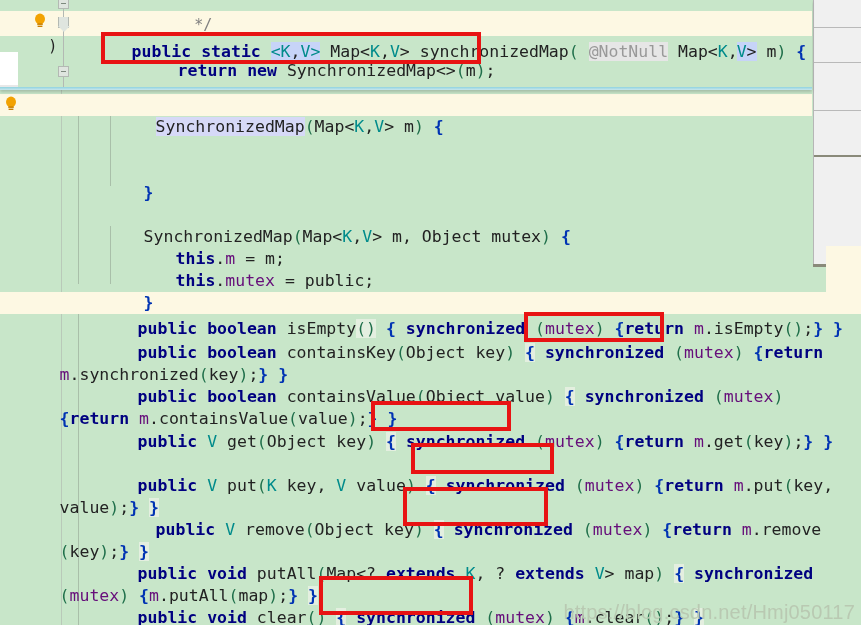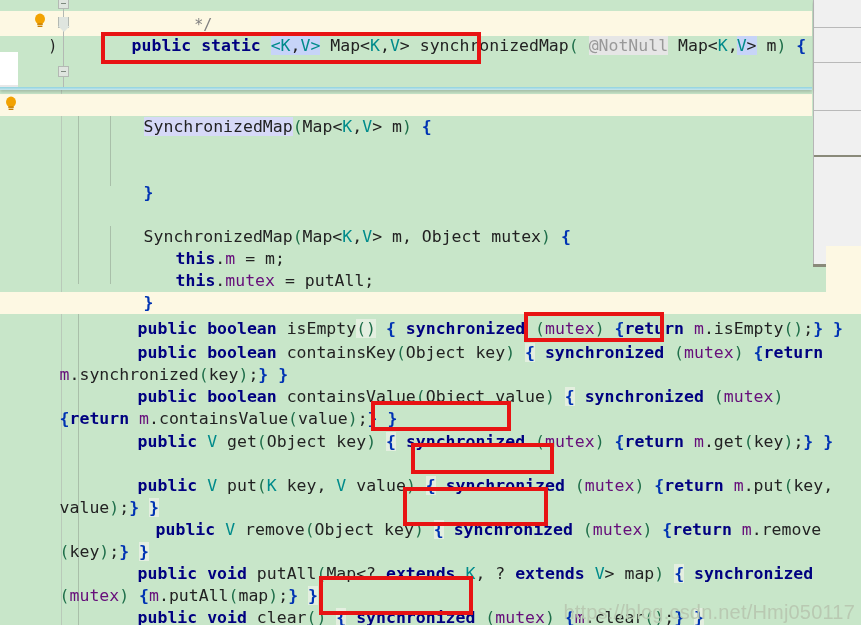--- a/index.html
+++ b/index.html
@@ -198,40 +198,40 @@
       <div class="rline" style="top:27px;"></div>
       <div class="rline" style="top:62px;"></div>
       <div class="rline" style="top:110px;"></div>
       <div class="rline" style="top:155px; background:#8a8a7a; height:2px;"></div>
     </div>
     <div class="right-pane-bottom-sep"></div>
 
     <div class="caret-row" style="left:0; top:94px; width:812px; height:22px;"></div>
     <div class="caret-row" style="left:0; top:292px; width:861px; height:22px;"></div>
 
-    <div class="line" style="top:94px; left:84px;">
+    <div class="line" style="top:94px; left:96px;">
       <span class="sel clsname">SynchronizedMap</span><span class="paren">(</span><span class="plain">Map</span><span class="plain">&lt;</span><span class="type">K</span><span class="plain">,</span><span class="type">V</span><span class="plain">&gt; m</span><span class="paren">)</span><span class="plain"> </span><span class="brace">{</span>
     </div>
 
 
 
     <div class="line" style="top:160px; left:84px;">
       <span class="brace">}</span>
     </div>
 
     <div class="line" style="top:204px; left:84px;">
       <span class="clsname">SynchronizedMap</span><span class="paren">(</span><span class="plain">Map&lt;</span><span class="type">K</span><span class="plain">,</span><span class="type">V</span><span class="plain">&gt; m, Object mutex</span><span class="paren">)</span><span class="plain"> </span><span class="brace">{</span>
     </div>
 
     <div class="line" style="top:226px; left:116px;">
       <span class="kw">this</span><span class="plain">.</span><span class="fieldn">m</span><span class="plain"> = m;</span>
     </div>
 
     <div class="line" style="top:248px; left:116px;">
-      <span class="kw">this</span><span class="plain">.</span><span class="fieldn">mutex</span><span class="plain"> = putAll;</span>
+      <span class="kw">this</span><span class="plain">.</span><span class="fieldn">mutex</span><span class="plain"> = public;</span>
     </div>
 
     <div class="line" style="top:270px; left:84px;">
       <span class="brace">}</span>
     </div>
 
     <div class="clip-frag" style="top:284px; left:78px; width:783px; height:12px; opacity:0.42;">
       
     </div>
 
@@ -323,24 +323,27 @@
         <ellipse cx="7" cy="6" rx="5" ry="5.4" fill="#f2a202"></ellipse>
         <rect x="4.2" y="10.4" width="5.6" height="1.5" fill="#c97f00"></rect>
         <rect x="4.6" y="12.6" width="4.8" height="1.4" fill="#c97f00"></rect>
       </svg>
     </div>
 
     <div class="line" style="top:-8px; left:140px; font-size:15px;">
       <span style="color:#808080;">*/</span>
     </div>
 
-    <div class="line" style="top:13px; left:72px;">
+    <div class="line" style="top:19px; left:72px;">
       <span class="kw">public static </span><span class="sel2 type">&lt;K</span><span class="sel2 plain">,</span><span class="sel2 type">V&gt;</span><span class="plain"> Map&lt;</span><span class="type">K</span><span class="plain">,</span><span class="type">V</span><span class="plain">&gt; synchronizedMap</span><span class="paren">(</span><span class="plain"> </span><span class="anno" style="background:#e6e6e6;">@NotNull</span><span class="plain"> Map&lt;</span><span class="type">K</span><span class="plain">,</span><span class="caretbar"></span><span class="sel2 type">V</span><span class="sel2 plain">&gt;</span><span class="plain"> m</span><span class="paren">)</span><span class="plain"> </span><span class="brace">{</span>
     </div>
 
+    <div class="line" style="top:38px; left:118px;">
+      <span class="kw">return new </span><span class="plain">SynchronizedMap&lt;&gt;</span><span class="paren">(</span><span class="plain">m</span><span class="paren">)</span><span class="plain">;</span>
+    </div>
 
     <div class="line" style="top:62px; left:72px;">
       <span class="greenb">}</span>
     </div>
 
     <div class="overlay-bottom-edge"></div>
   </div>
 
   <div class="redbox" style="left:101px; top:32px;  width:380px; height:32px;"></div>
   <div class="redbox" style="left:524px; top:312px; width:140px; height:30px;"></div>

